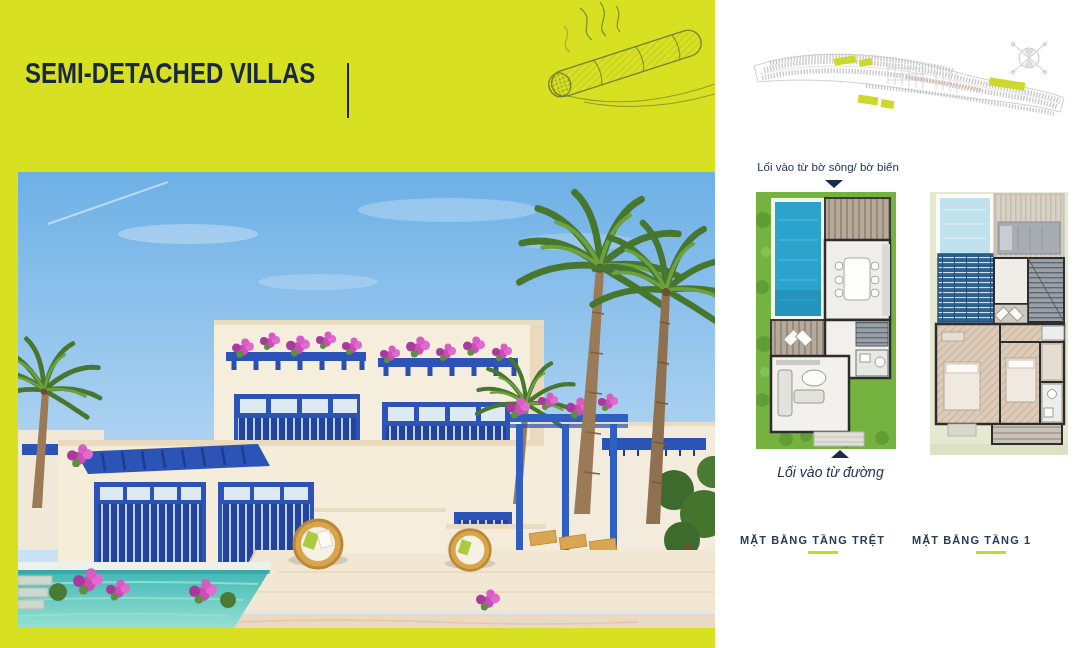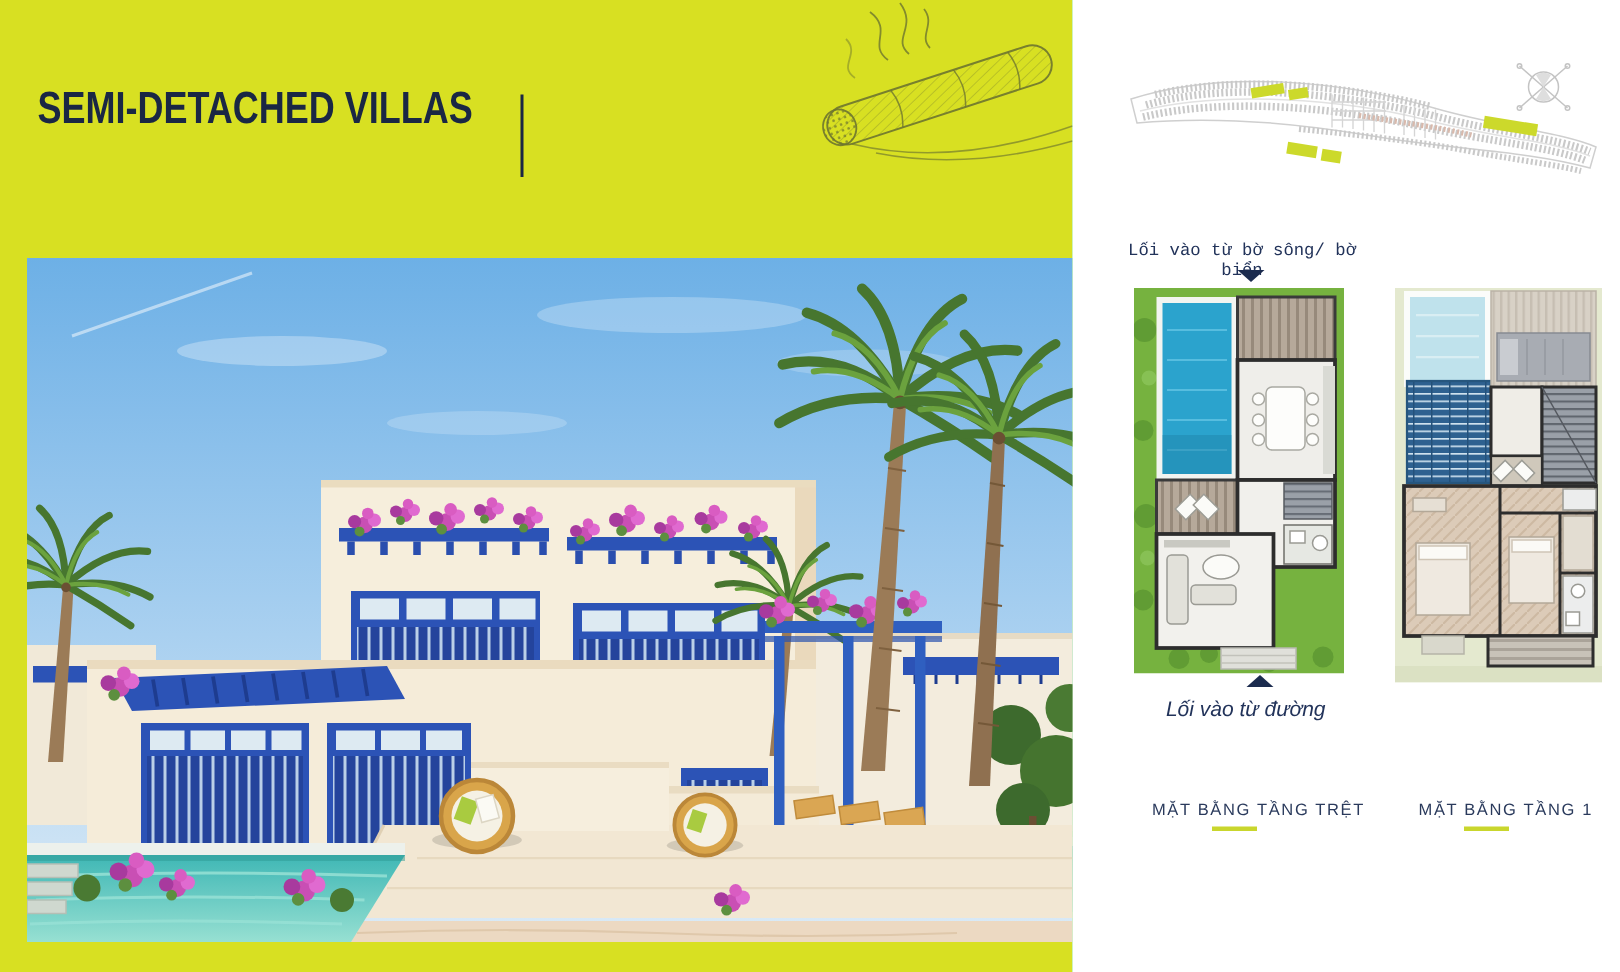--- a/index.html
+++ b/index.html
@@ -10,29 +10,29 @@
   .right-panel{left:715px;top:0;width:365px;height:648px;background:#ffffff;}
   .title{left:25px;top:56px;font-size:30px;font-weight:800;letter-spacing:0px;
          transform:scaleX(.8);transform-origin:left center;white-space:nowrap;color:#1a2744;}
   .subtitle{left:25px;top:99px;font-size:16px;font-weight:700;letter-spacing:.4px;color:#1a2744;white-space:nowrap;}
   .hdr-divider{left:347px;top:63px;width:2px;height:55px;background:#1a2744;}
   .info{left:368px;top:61px;font-size:14.5px;line-height:19px;color:#1a2744;}
   .info .row2{margin-top:5px;}
   .bold{font-weight:700;}
   .photo{left:18px;top:172px;width:697px;height:456px;overflow:hidden;}
   .siteplan{left:746px;top:30px;width:326px;height:100px;}
-  .entry-top{left:738px;top:161px;width:180px;text-align:center;font-size:11.5px;color:#22335a;font-family:Liberation Mono, monospace;}
+  .entry-top{left:738px;top:161px;width:180px;text-align:center;font-size:11.5px;color:#22335a;}
   .entry-bottom{left:758px;top:464px;width:145px;text-align:center;font-size:14px;color:#22335a;font-style:italic;}
   .tri-down{left:825px;top:180px;width:0;height:0;border-left:9px solid transparent;
             border-right:9px solid transparent;border-top:8px solid #1b2b4e;}
   .tri-up{left:831px;top:450px;width:0;height:0;border-left:9px solid transparent;
           border-right:9px solid transparent;border-bottom:8px solid #1b2b4e;}
   .planA{left:756px;top:192px;width:140px;height:257px;}
   .planB{left:930px;top:192px;width:138px;height:263px;}
-  .caption{font-size:11px;font-weight:400;letter-spacing:1.1px;color:#2a3a5c;text-align:right;}
+  .caption{font-size:11px;font-weight:700;letter-spacing:1.1px;color:#2a3a5c;text-align:left;}
   .capA{left:740px;top:534px;width:170px;}
   .capB{left:912px;top:534px;width:150px;}
   .cap-underline{height:3px;background:#c9d62d;}
   .ulA{left:808px;top:551px;width:30px;}
   .ulB{left:976px;top:551px;width:30px;}
   .cigar{left:540px;top:0;width:175px;height:110px;}
 </style>
 </head>
 <body>
 

